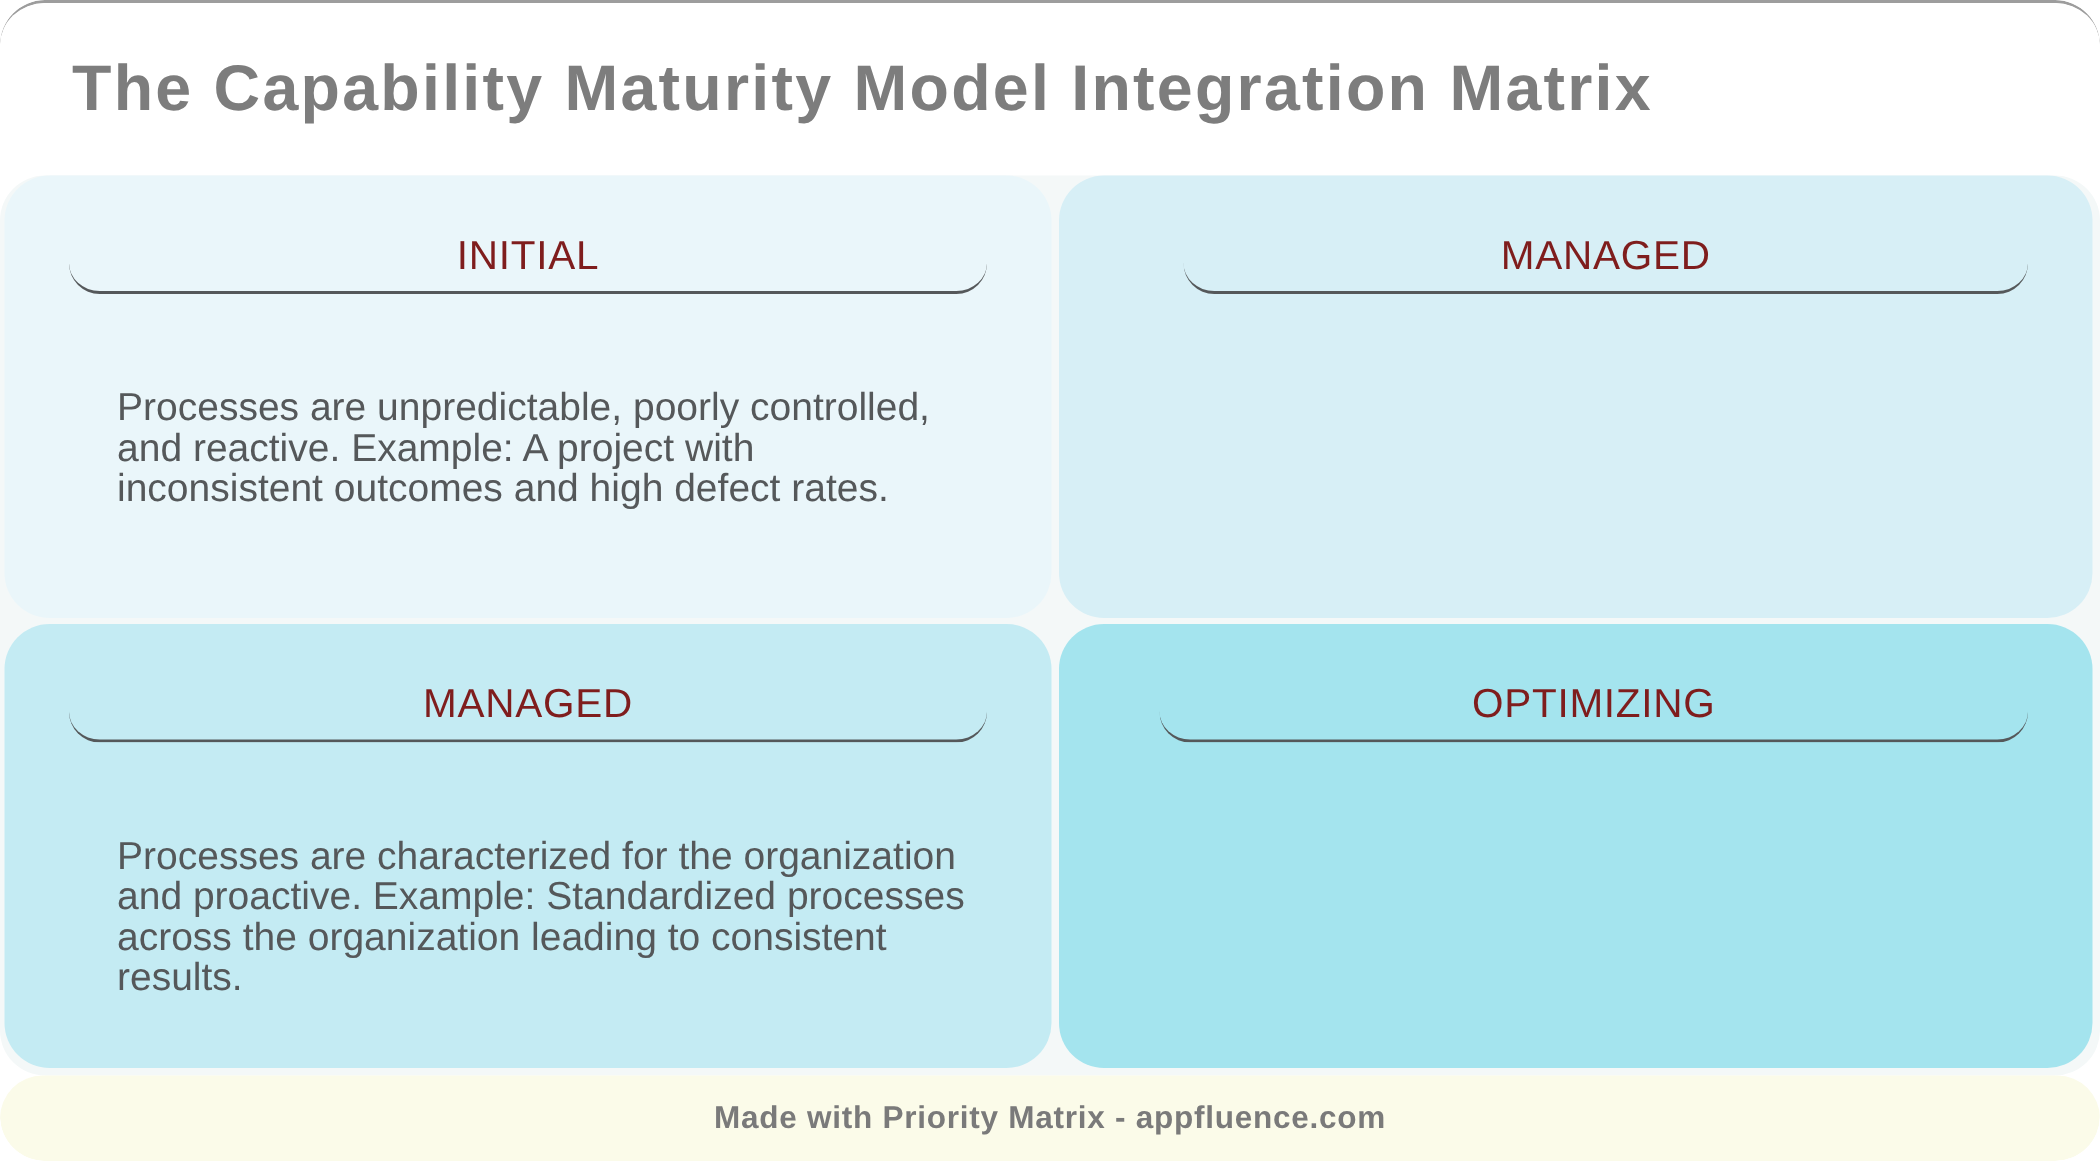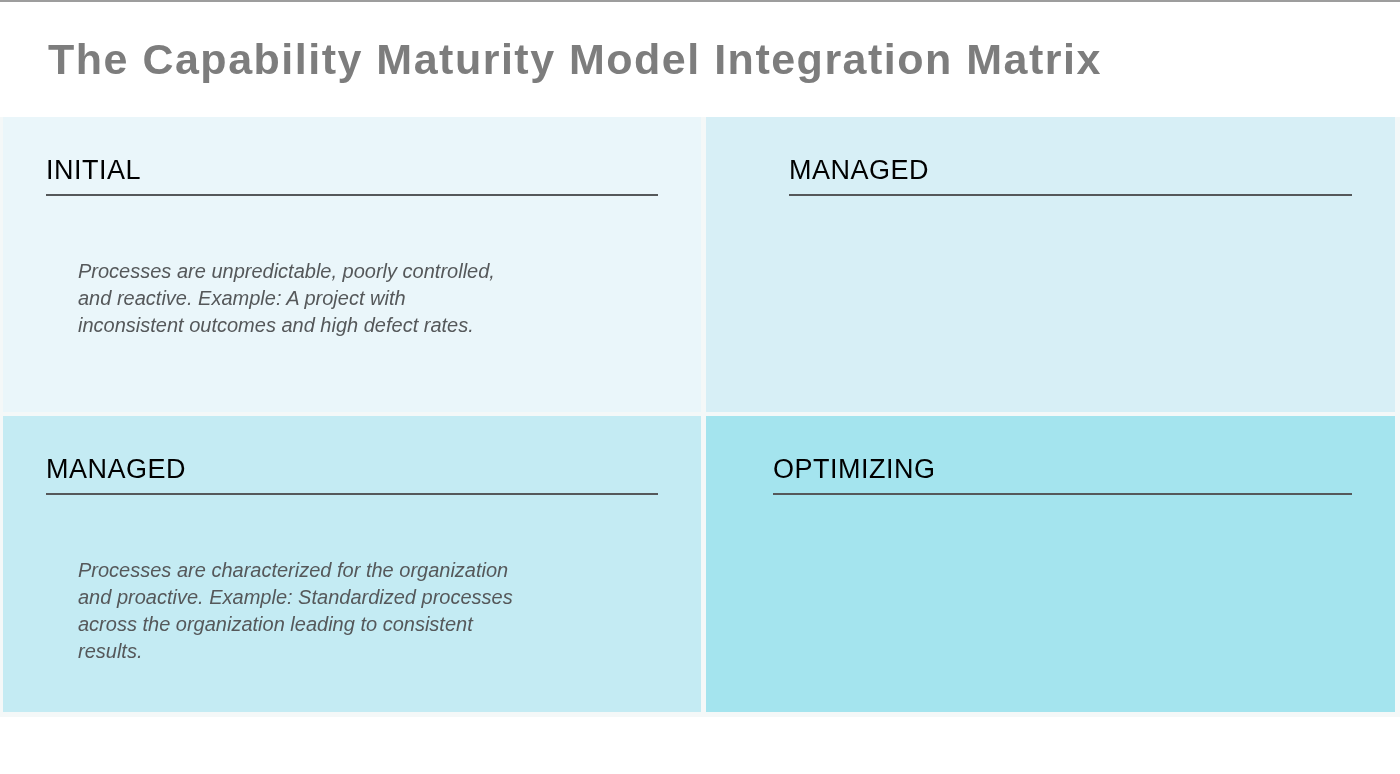--- a/index.html
+++ b/index.html
@@ -1,16 +1,16 @@
 <!DOCTYPE html>
 <html><head>
 <meta charset="utf-8">
 <style>
   html, body { margin: 0; padding: 0; background: #ffffff; }
-  * { box-sizing: border-box; }
+  * { box-sizing: border-box; border-radius: 30px; }
 
   .frame {
     width: 1400px;
     height: 774px;
     border-top: 2px solid #9d9d9d;
     font-family: "Liberation Sans", sans-serif;
     display: flex;
     flex-direction: column;
     overflow: hidden;
     background: #ffffff;
@@ -47,29 +47,29 @@
   .quadrant {
     overflow: hidden;
   }
   .q-head {
     margin: 38px 43px 0 43px;
     padding-bottom: 8px;
     border-bottom: 2px solid #55585a;
     font-size: 27px;
     line-height: 31px;
     letter-spacing: 0.5px;
-    color: #000000;
+    color: #7f1d1d;
+    text-align: center;
   }
   .q-body {
     margin: 62px 38px 0 75px;
-    font-size: 20px;
+    font-size: 26px;
     line-height: 27px;
     color: #55585a;
     white-space: pre-line;
-    font-style: italic;
   }
 
   
   .footer {
     flex: 1 1 auto;
     display: flex;
     align-items: center;
     justify-content: center;
   }
   .footer-credit {
@@ -108,14 +108,17 @@
 across the organization leading to consistent
 results.</div>
     </div>
 
     <div class="quadrant" style="background-color: rgb(164, 228, 238); padding-left: 24px;">
       <div class="q-head">OPTIMIZING</div>
     </div>
 
   </div>
 
+  <div class="footer" style="background-color: rgb(251, 251, 233);">
+    <span class="footer-credit">Made with Priority Matrix - appfluence.com</span>
+  </div>
 
 </div>
 
 </body></html>

